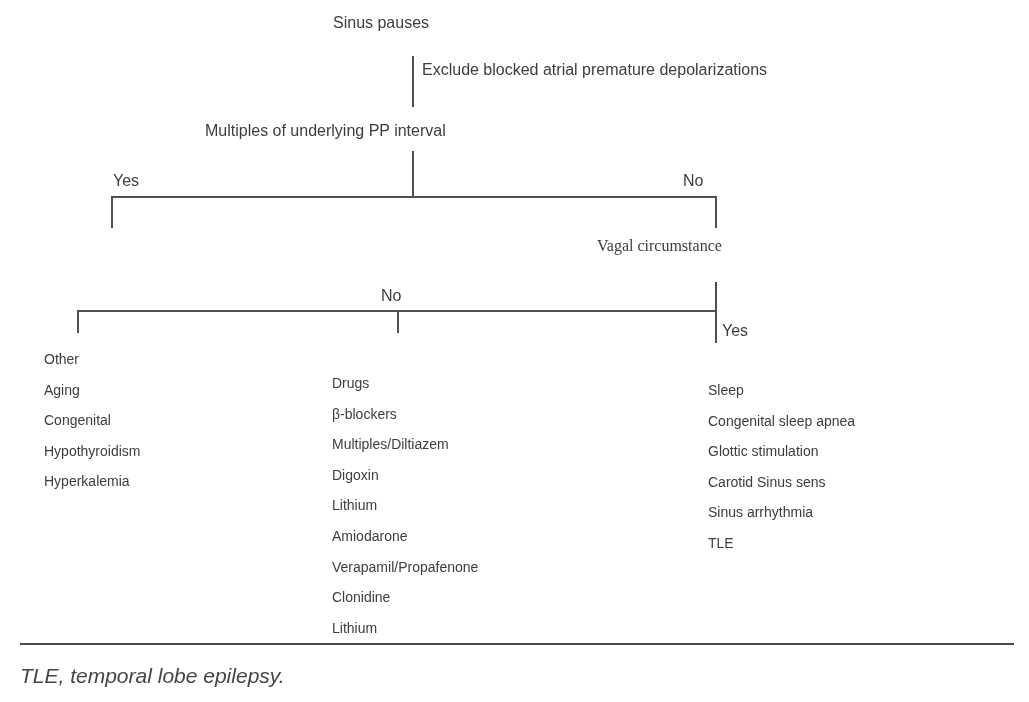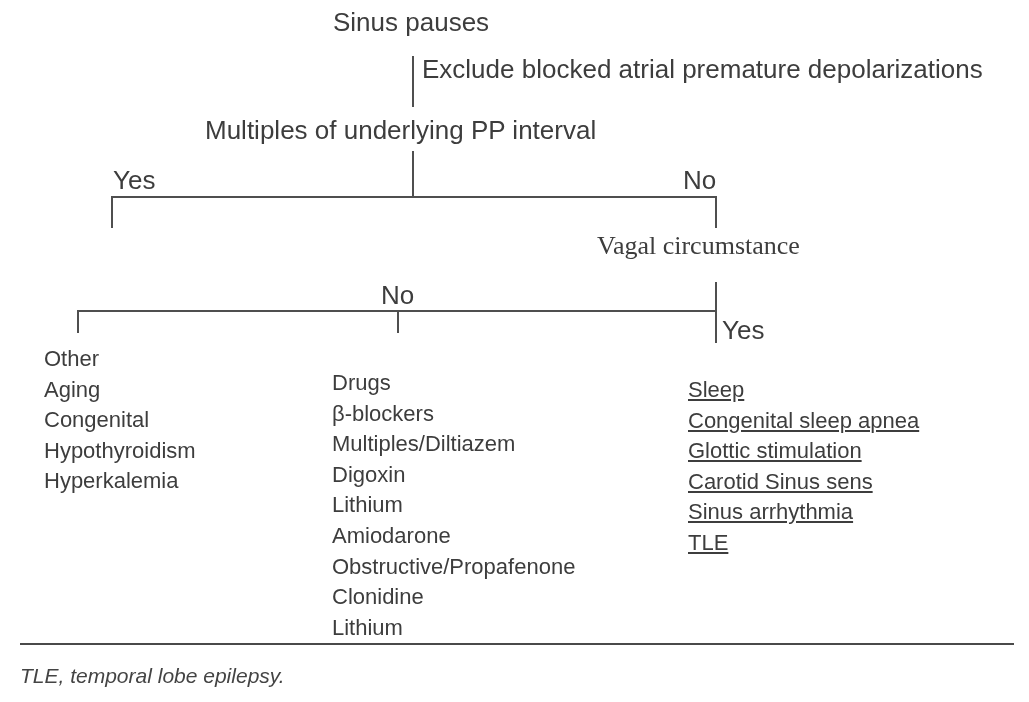--- a/index.html
+++ b/index.html
@@ -8,31 +8,31 @@
     width: 1029px;
     height: 702px;
     background: #ffffff;
     font-family: "Liberation Sans", "DejaVu Sans", sans-serif;
     color: #3d3d3d;
     overflow: hidden;
   }
   .node {
     position: absolute;
     white-space: nowrap;
-    font-size: 26px;
+    font-size: 16px;
     line-height: 25px;
     color: #3d3d3d;
   }
   .line {
     position: absolute;
     background: #4f4f4f;
   }
   .list {
     position: absolute;
-    font-size: 22px;
+    font-size: 14px;
     line-height: 30.6px;
     color: #3d3d3d;
     white-space: nowrap;
   }
   .footnote {
     position: absolute;
     font-size: 21px;
     line-height: 25px;
     color: #444444;
     white-space: nowrap;
@@ -84,26 +84,26 @@
     <div>Hyperkalemia</div>
   </div>
 
   <div class="list" style="left:332px; top:344px;margin-top:24px;">
     <div>Drugs</div>
     <div>β-blockers</div>
     <div>Multiples/Diltiazem</div>
     <div>Digoxin</div>
     <div>Lithium</div>
     <div>Amiodarone</div>
-    <div>Obstructive/Propafenone</div>
+    <div>Verapamil/Propafenone</div>
     <div>Clonidine</div>
     <div>Lithium</div>
   </div>
 
-  <div class="list" style="left:688px; top:375px;text-decoration:underline;">
+  <div class="list" style="left:708px; top:375px;">
     <div>Sleep</div>
     <div>Congenital sleep apnea</div>
     <div>Glottic stimulation</div>
     <div>Carotid Sinus sens</div>
     <div>Sinus arrhythmia</div>
     <div>TLE</div>
   </div>
 
   <div class="line" style="left:20px; top:643px; width:994px; height:2px; background:#4a4a4a;"></div>
 

